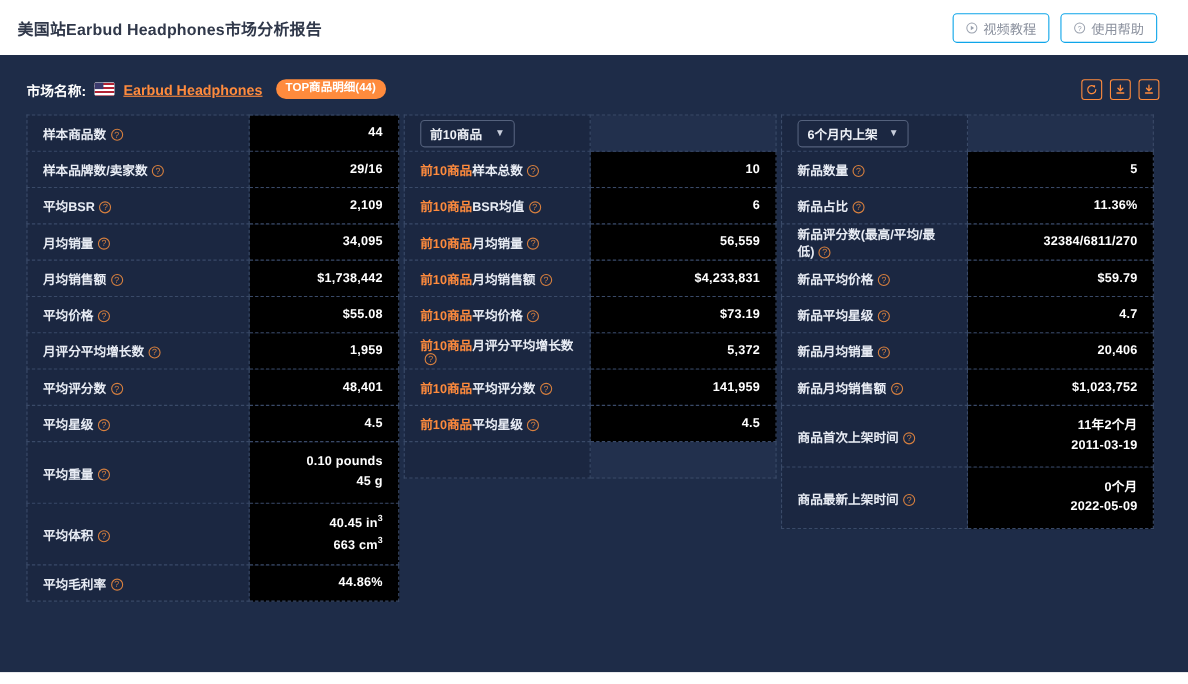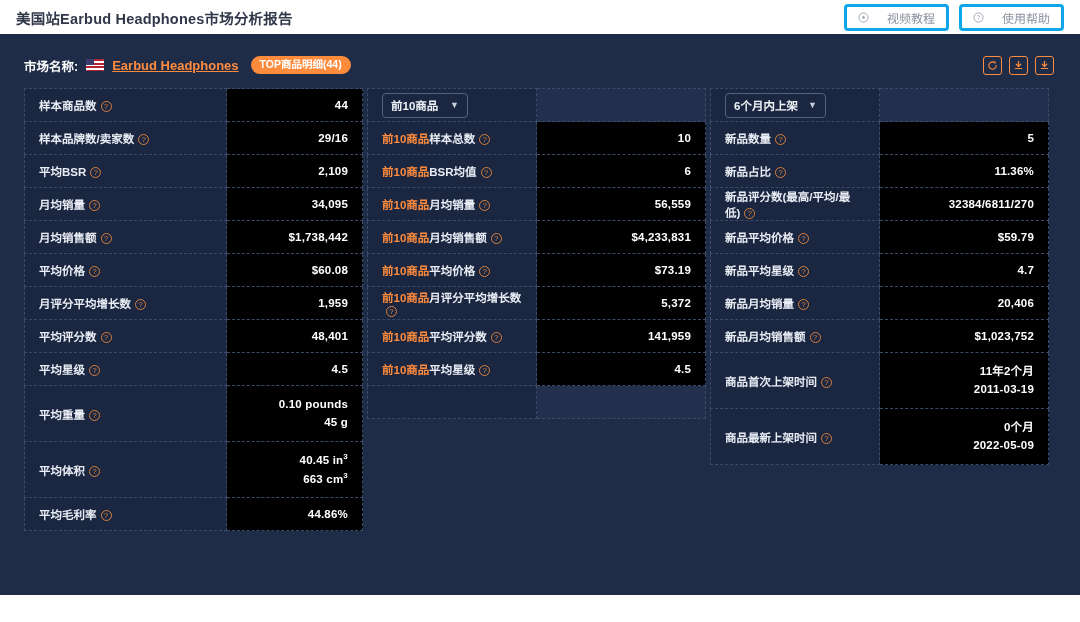--- a/index.html
+++ b/index.html
@@ -6,45 +6,45 @@
   * { box-sizing: border-box; margin: 0; padding: 0; }
   html, body {
     width: 1080px; height: 622px;
     background: #ffffff;
     font-family: "Liberation Sans", "DejaVu Sans", sans-serif;
     overflow: hidden;
   }
 
   
   .topbar {
-    height: 34px; width: 1080px;
+    height: 50px; width: 1080px;
     background: #ffffff;
     display: flex; align-items: center;
-    padding: 0 16px 0 16px;
+    padding: 0 28px 0 16px;
     position: relative;
   }
   .topbar-title {
     font-size: 14.5px;
     font-weight: bold;
     color: #30384a;
     letter-spacing: .2px;
   }
   .topbar-actions {
     margin-left: auto;
     display: flex; align-items: center; gap: 10px;
   }
   .ghost-btn {
-    border: 3px solid #0ea5e9;
+    border: 1px solid #0ea5e9;
     border-radius: 4px;
     background: #ffffff;
     color: #8c929f;
     font-size: 12px;
     height: 27px;
     padding: 0 11px;
-    display: flex; align-items: center; gap: 18px;
+    display: flex; align-items: center; gap: 5px;
     cursor: pointer;
     font-family: "Liberation Sans", sans-serif;
     white-space: nowrap;
   }
   .ghost-btn svg { display: block; }
 
   
   .panel {
     width: 1080px;
     height: 561px;
@@ -285,21 +285,21 @@
             <tr>
               <td class="k"><span>月均销量</span><span class="help">?</span></td>
               <td class="v">34,095</td>
             </tr>
             <tr>
               <td class="k"><span>月均销售额</span><span class="help">?</span></td>
               <td class="v">$1,738,442</td>
             </tr>
             <tr>
               <td class="k"><span>平均价格</span><span class="help">?</span></td>
-              <td class="v">$60.08</td>
+              <td class="v">$55.08</td>
             </tr>
             <tr>
               <td class="k"><span>月评分平均增长数</span><span class="help">?</span></td>
               <td class="v">1,959</td>
             </tr>
             <tr>
               <td class="k"><span>平均评分数</span><span class="help">?</span></td>
               <td class="v">48,401</td>
             </tr>
             <tr>

